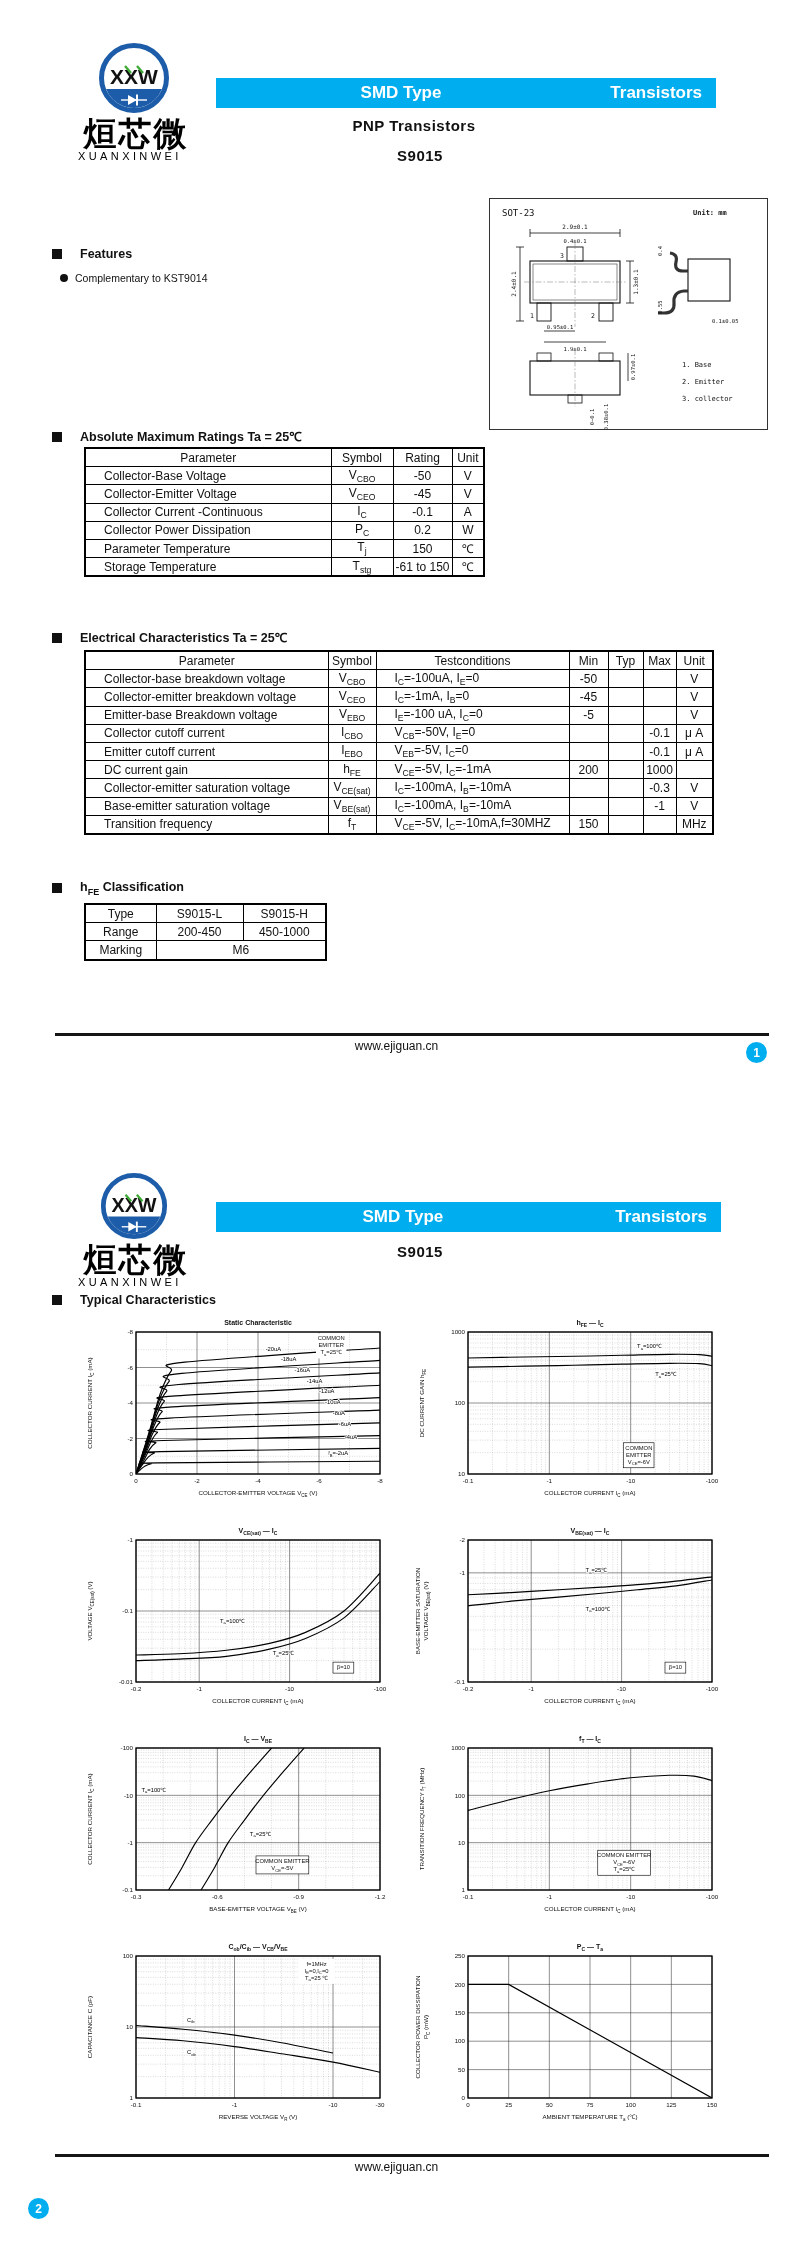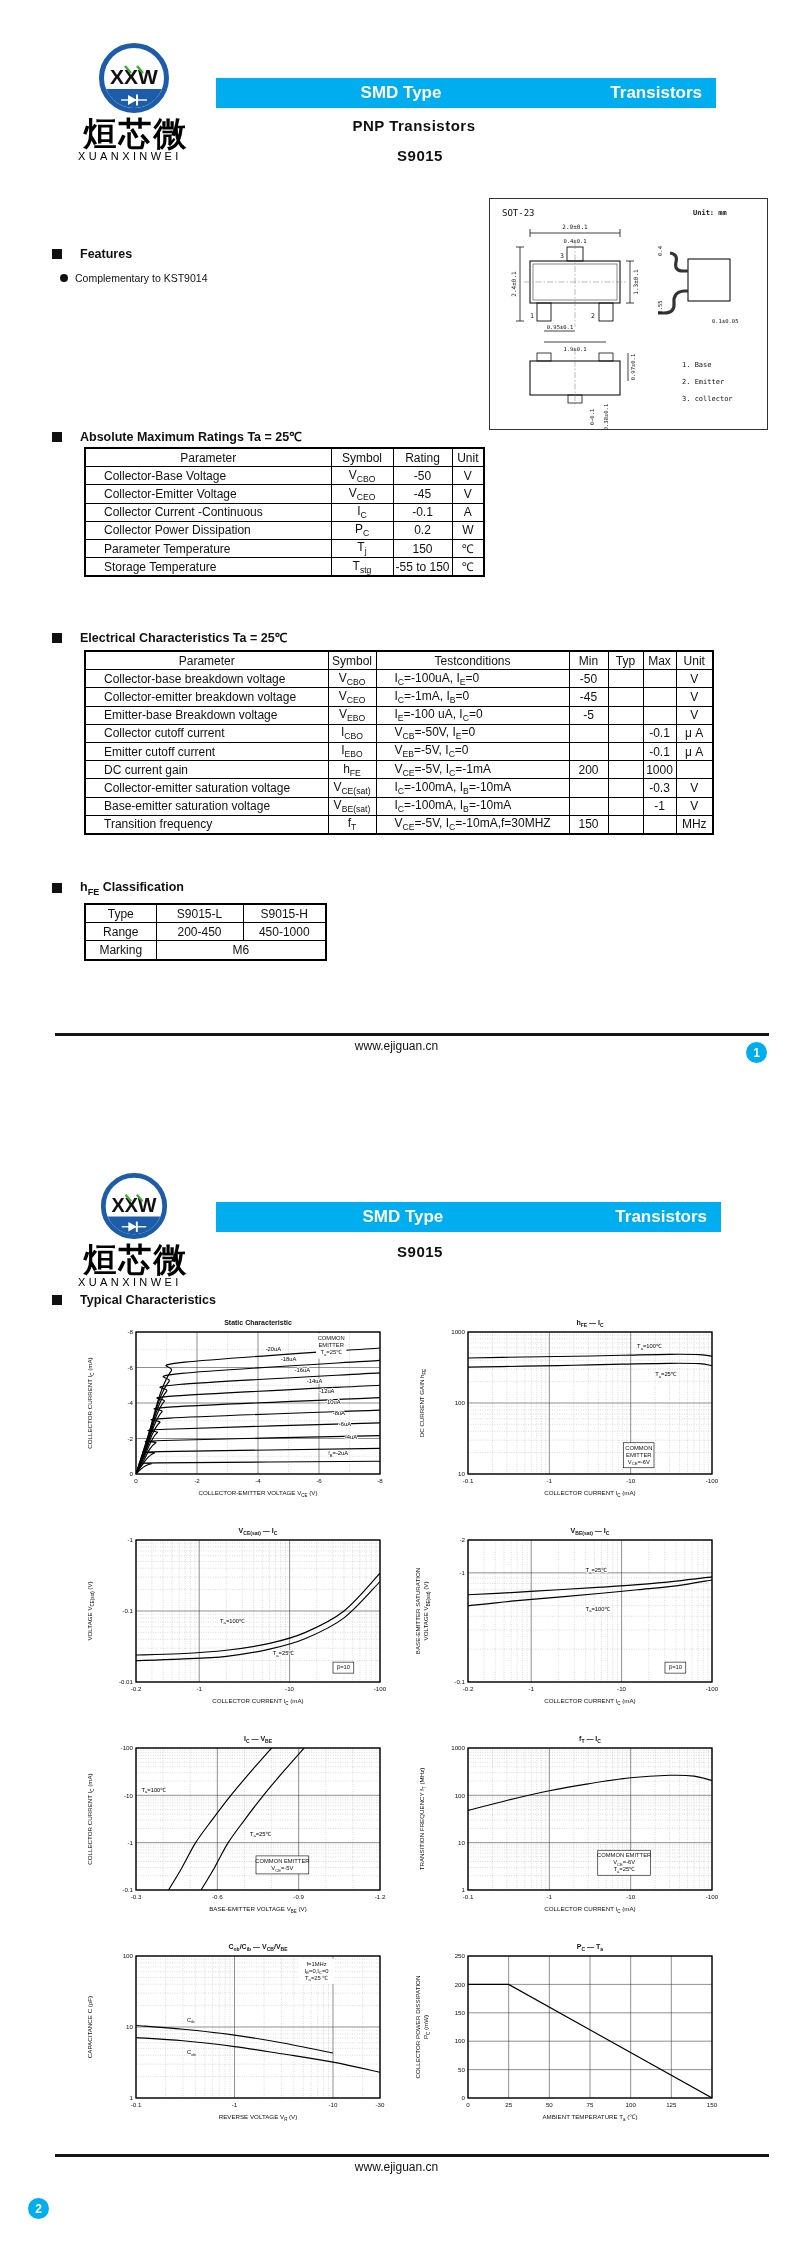--- a/index.html
+++ b/index.html
@@ -177,21 +177,21 @@
       </tr>
       <tr>
         <td class="tl">Parameter Temperature</td>
         <td class="">T<sub>j</sub></td>
         <td class="">150</td>
         <td class="">℃</td>
       </tr>
       <tr>
         <td class="tl">Storage Temperature</td>
         <td class="">T<sub>stg</sub></td>
-        <td class="">-55 to 150</td>
+        <td class="">-61 to 150</td>
         <td class="">℃</td>
       </tr>
     </tbody>
   </table>
 
 <div class="abs h" style="left:52px;top:629px">
   <span class="sq"></span>
   <span>Electrical Characteristics Ta = 25℃</span>
 </div>
 <table class="abs" style="left:84px;top:650px">

